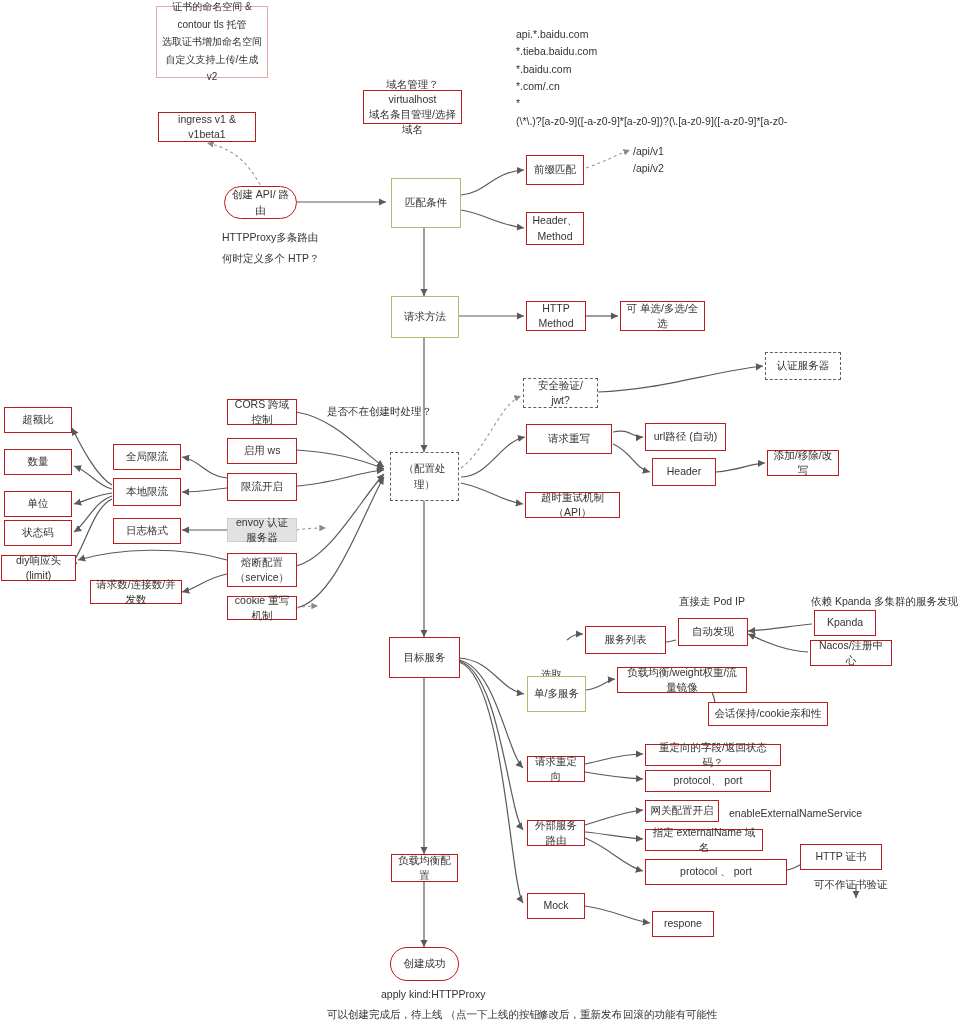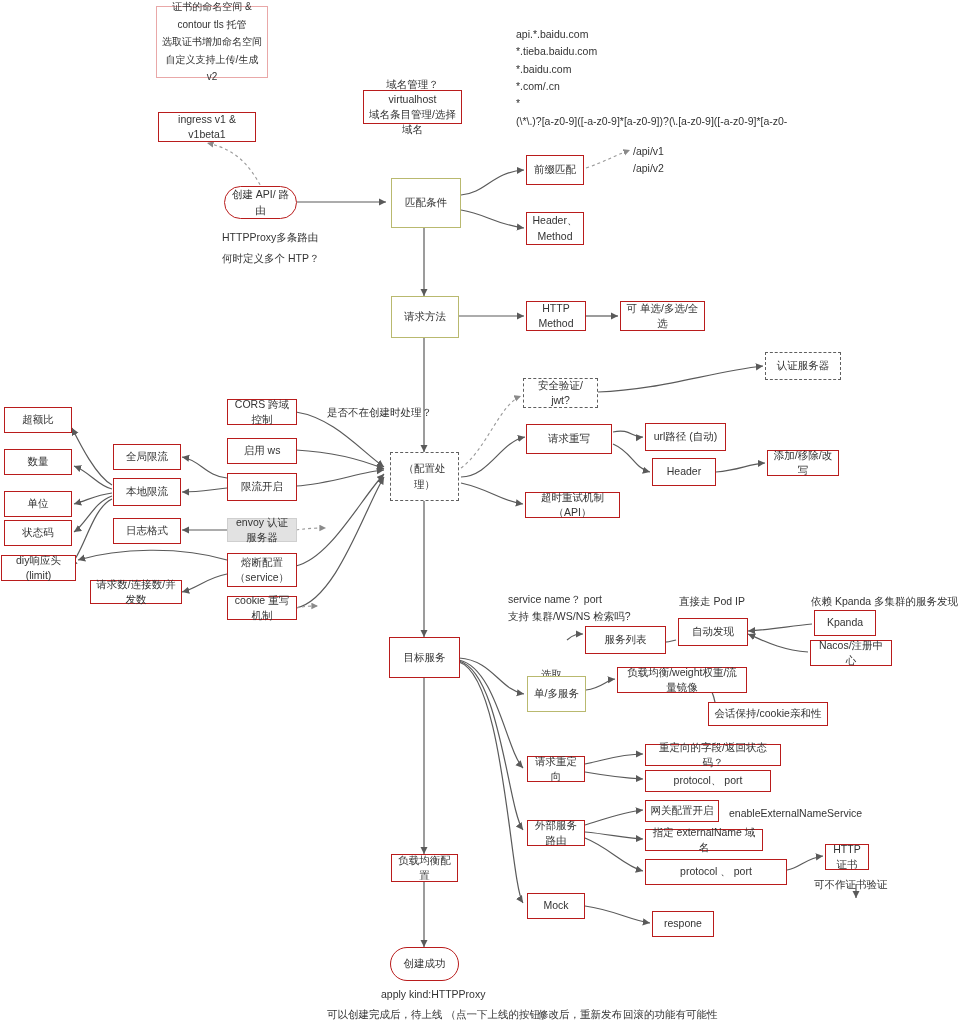--- a/index.html
+++ b/index.html
@@ -199,21 +199,21 @@
 Method</div>
 
   <div class="node olive" style="left:391px;top:296px;width:68px;height:42px;">请求方法</div>
 
   <div class="node" style="left:526px;top:301px;width:60px;height:30px;">HTTP Method</div>
 
   <div class="node" style="left:620px;top:301px;width:85px;height:30px;">可 单选/多选/全选</div>
 
   <div class="node dashed" style="left:390px;top:452px;width:69px;height:49px;">（配置处理）</div>
 
-  <div class="label" style="left:327px;top:404px;">是否不在创建时处理？</div>
+  <div class="label" style="left:327px;top:404px;font-family:Liberation Mono, monospace;">是否不在创建时处理？</div>
 
   <div class="node dashed" style="left:523px;top:378px;width:75px;height:30px;">安全验证/ jwt?</div>
 
   <div class="node dashed" style="left:765px;top:352px;width:76px;height:28px;">认证服务器</div>
 
   <div class="node" style="left:526px;top:424px;width:86px;height:30px;">请求重写</div>
 
   <div class="node" style="left:645px;top:423px;width:81px;height:28px;">url路径 (自动)</div>
 
   <div class="node" style="left:652px;top:458px;width:64px;height:28px;">Header</div>
@@ -248,22 +248,20 @@
   <div class="node" style="left:4px;top:491px;width:68px;height:26px;">单位</div>
 
   <div class="node" style="left:4px;top:520px;width:68px;height:26px;">状态码</div>
 
   <div class="node" style="left:1px;top:555px;width:75px;height:26px;">diy响应头(limit)</div>
 
   <div class="node" style="left:90px;top:580px;width:92px;height:24px;">请求数/连接数/并发数</div>
 
   <div class="node" style="left:389px;top:637px;width:71px;height:41px;">目标服务</div>
 
-  <div class="label" style="left:508px;top:591px;">service name？ port
-支持 集群/WS/NS 检索吗?</div>
 
   <div class="label" style="left:541px;top:666px;">选取</div>
 
   <div class="node" style="left:585px;top:626px;width:81px;height:28px;">服务列表</div>
 
   <div class="label" style="left:679px;top:593px;">直接走 Pod IP</div>
 
   <div class="node" style="left:678px;top:618px;width:70px;height:28px;">自动发现</div>
 
   <div class="label" style="left:811px;top:593px;">依赖 Kpanda 多集群的服务发现</div>
@@ -288,21 +286,21 @@
   <div class="node" style="left:527px;top:820px;width:58px;height:26px;">外部服务路由</div>
 
   <div class="node" style="left:645px;top:800px;width:74px;height:22px;">网关配置开启</div>
 
   <div class="label" style="left:729px;top:805px;">enableExternalNameService</div>
 
   <div class="node" style="left:645px;top:829px;width:118px;height:22px;">指定 externalName 域名</div>
 
   <div class="node" style="left:645px;top:859px;width:142px;height:26px;">protocol 、 port</div>
 
-  <div class="node" style="left:825px;top:844px;width:44px;height:26px;">HTTP 证书</div>
+  <div class="node" style="left:800px;top:844px;width:82px;height:26px;">HTTP 证书</div>
 
   <div class="label" style="left:814px;top:876px;">可不作证书验证</div>
 
   <div class="node" style="left:527px;top:893px;width:58px;height:26px;">Mock</div>
 
   <div class="node" style="left:652px;top:911px;width:62px;height:26px;">respone</div>
 
   <div class="node" style="left:391px;top:854px;width:67px;height:28px;">负载均衡配置</div>
 
   <div class="node round" style="left:390px;top:947px;width:69px;height:34px;">创建成功</div>

